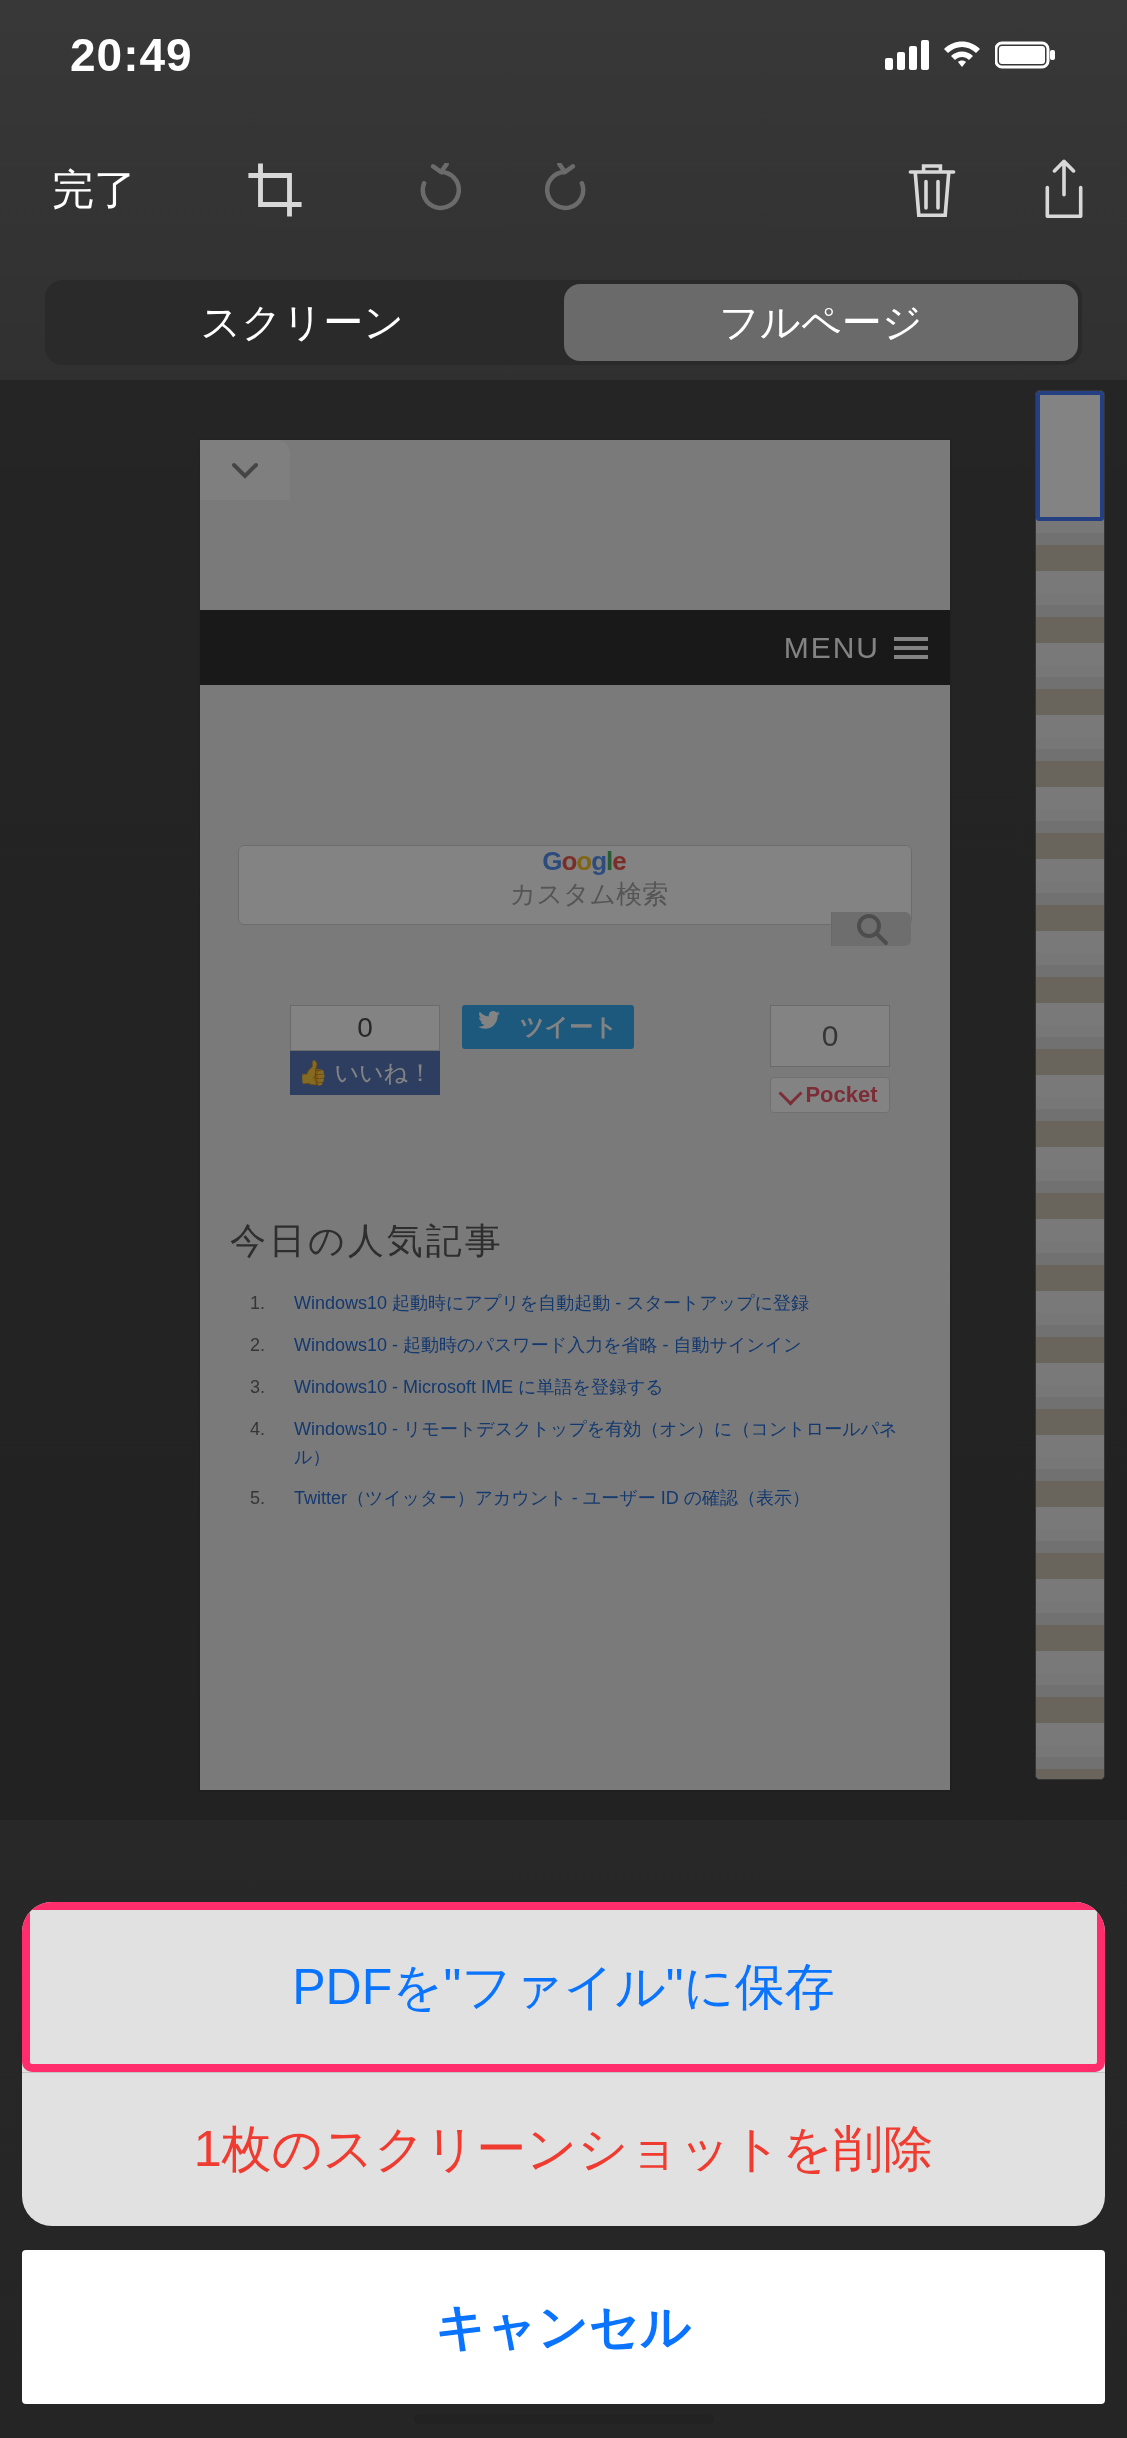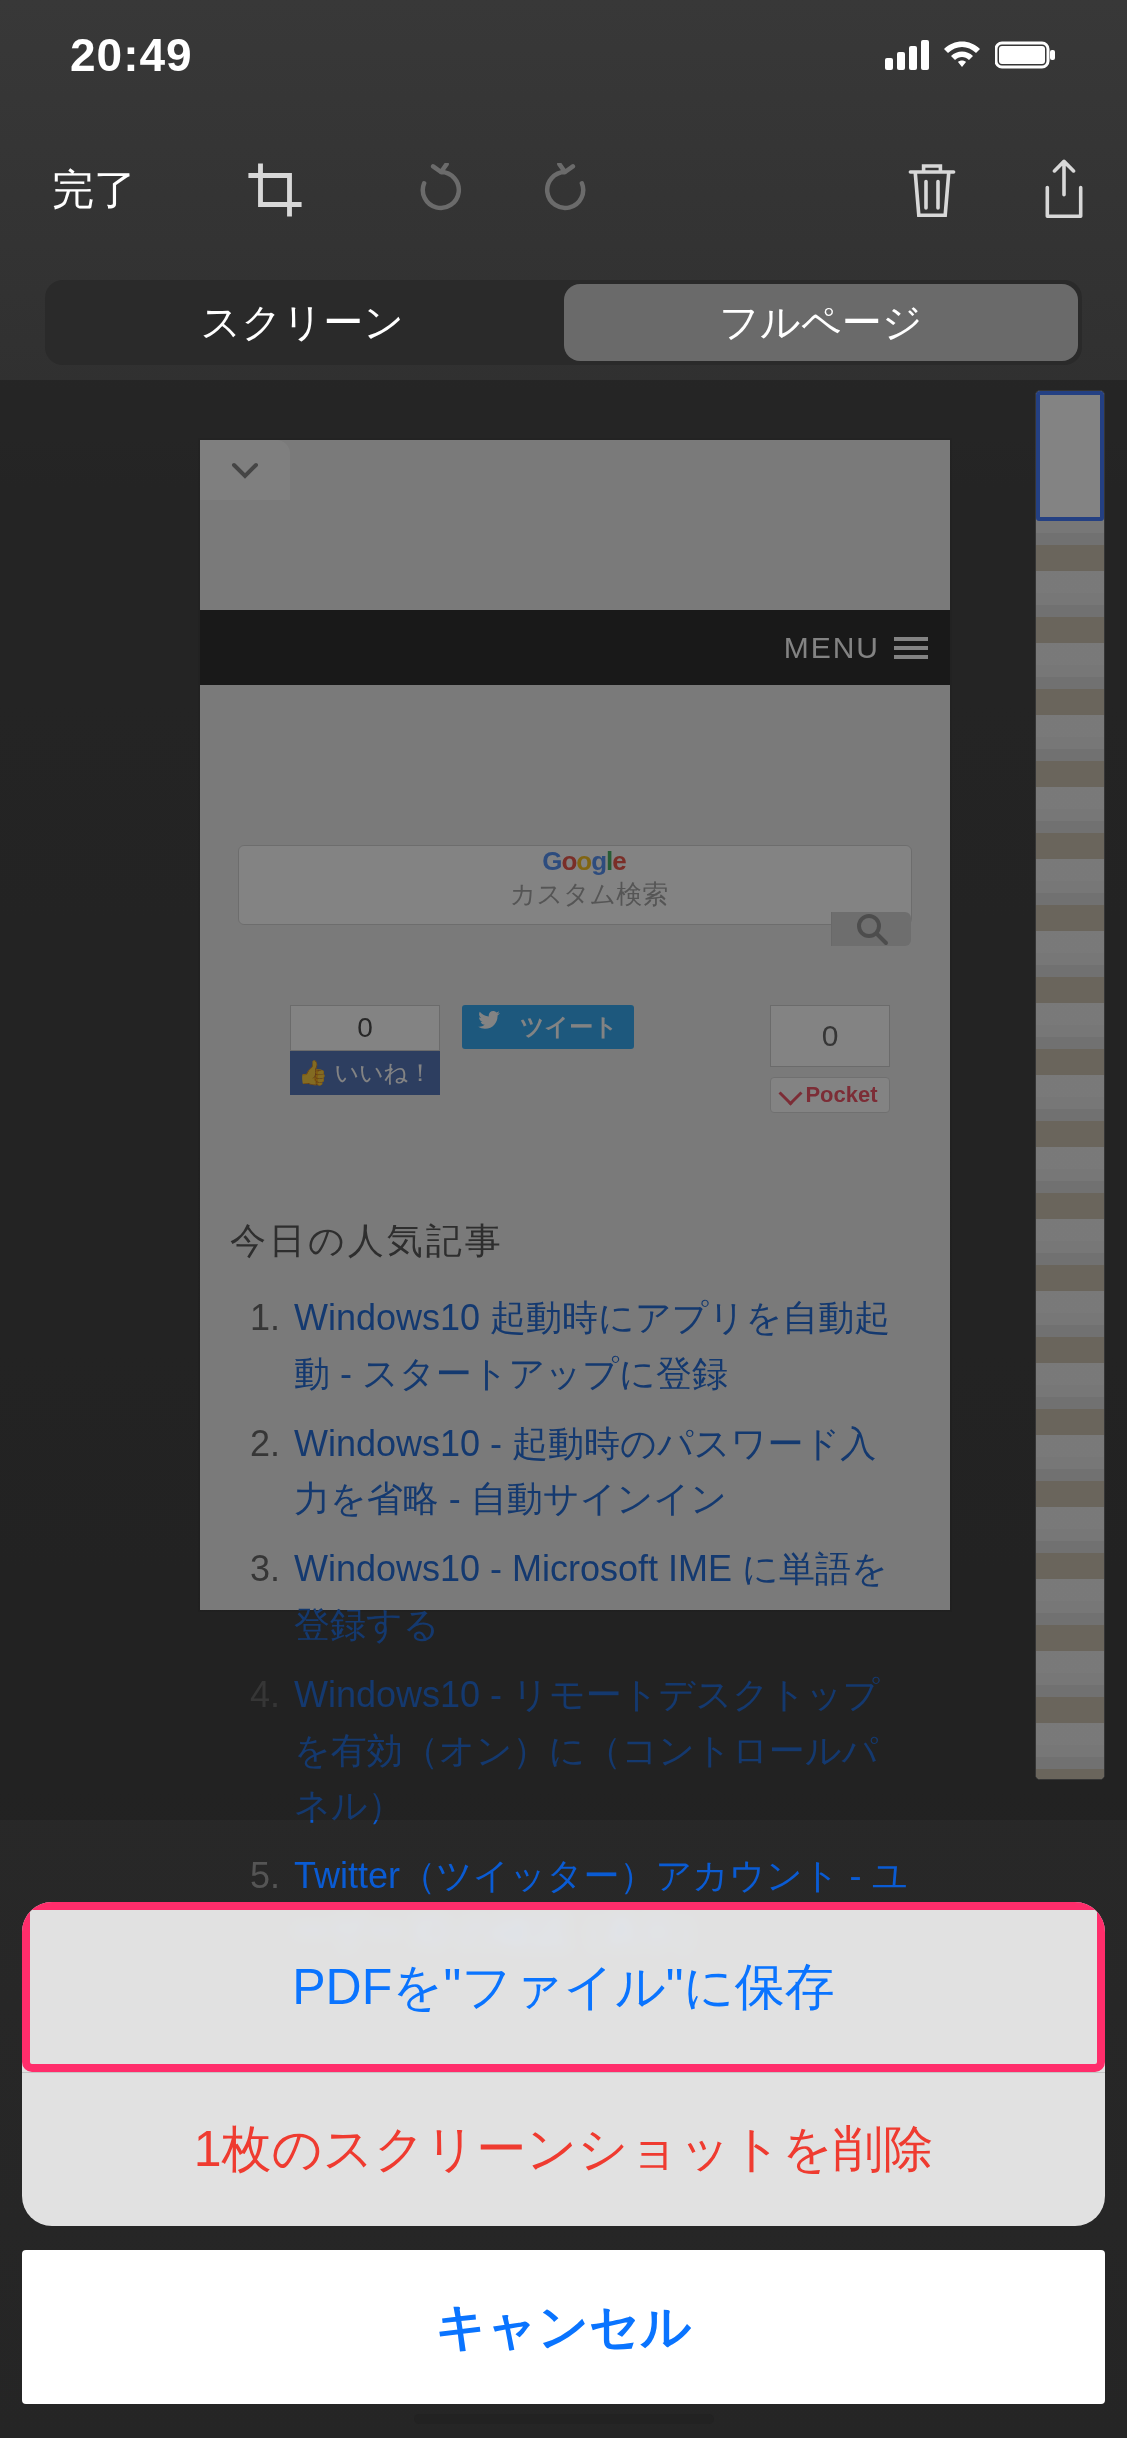--- a/index.html
+++ b/index.html
@@ -27,21 +27,21 @@
   .segmented { position:absolute; top:280px; left:45px; right:45px; height:85px; background:#2a2a2a; border-radius:18px; display:flex; align-items:center; color:#fff; font-size:40px; }
   .seg { flex:1; text-align:center; line-height:85px; }
   .seg.active { background:#6a6a6a; border-radius:16px; margin:4px; line-height:77px; }
 
   
   .fullthumb { position:absolute; top:390px; right:22px; width:70px; height:1390px; background:#f3f3f3; border:1px solid #555; border-radius:5px; overflow:hidden; display:flex; flex-direction:column; }
   .fullthumb .viewport { border:4px solid #2d6bff; border-radius:3px; height:130px; background:#fff; }
   .fullthumb .rest { flex:1; background:repeating-linear-gradient(180deg,#e3e3e3 0 12px,#d4d4d4 12px 24px,#c3b7a0 24px 50px,#e8e8e8 50px 72px); opacity:.9; }
 
   
-  .snapshot { position:absolute; top:440px; left:200px; width:750px; height:1170px; background:#ebebeb; box-shadow:0 0 0 2px rgba(0,0,0,.1);padding-left:8px; }
+  .snapshot { position:absolute; top:440px; left:200px; width:750px; height:1350px; background:#ebebeb; box-shadow:0 0 0 2px rgba(0,0,0,.1);padding-left:8px; }
   .tab { position:absolute; top:0; left:0; width:90px; height:60px; background:#f7f7f7; border-top-right-radius:14px; display:flex; align-items:center; justify-content:center; }
   .tab svg{display:block}
   .blackbar { position:absolute; top:170px; left:0; right:0; height:75px; background:#141414; color:#fff; display:flex; align-items:center; justify-content:flex-end; padding-right:22px; font-size:30px; letter-spacing:2px; gap:14px; }
   .ham { display:flex; flex-direction:column; gap:5px; }
   .ham i{display:block;width:34px;height:4px;background:#fff}
   .sitetitle { position:absolute; top:300px; left:38px; font-size:48px; color:#444; letter-spacing:4px; }
   .sitetitle .red{ color:#cc2a2a; }
 
   .searchbox { position:absolute; top:405px; left:38px; right:38px; height:80px; background:#fff; border:1px solid #cfcfcf; border-radius:6px; display:flex; align-items:center; padding-left:18px;flex-direction:column; }
   .searchbox .goog { font-size:26px; font-weight:700; letter-spacing:-1px; }
@@ -54,21 +54,21 @@
   .fb { width:150px; }
   .fb .cnt { background:#fff; border:1px solid #c9c9c9; text-align:center; font-size:28px; color:#333; line-height:44px; }
   .fb .like { background:#4267B2; color:#fff; font-size:24px; text-align:center; line-height:44px; }
   .tw { background:#1DA1F2; color:#fff; font-size:24px; padding:6px 16px; border-radius:3px; display:flex; align-items:flex-start; gap:20px;font-weight:bold; }
   .po { width:120px; margin-left:auto; }
   .po .cnt { background:#fff; border:1px solid #c9c9c9; text-align:center; font-size:30px; color:#555; line-height:60px; }
   .po .badge { margin-top:10px; background:#fff; border:1px solid #d5d5d5; color:#EF4056; font-size:22px; text-align:center; line-height:34px; border-radius:4px; display:flex; align-items:center; justify-content:center; gap:6px; font-weight:600;}
   .po .badge::before{content:"";width:14px;height:14px;border:3px solid #EF4056;border-top:none;border-right:none;transform:rotate(-45deg);margin-top:-4px}
 
   .h2 { position:absolute; top:777px; left:30px; font-size:36px; color:#444; letter-spacing:3px; }
-  ol.links { position:absolute; top:850px; left:50px; right:40px; font-size:36px; color:#333; list-style:none; counter-reset:li; line-height:1.55; }
+  ol.links { position:absolute; top:850px; left:50px; right:40px; font-size:18px; color:#333; list-style:none; counter-reset:li; line-height:1.55; }
   ol.links li { position:relative; padding-left:44px; margin-bottom:14px; }
   ol.links li::before { counter-increment:li; content:counter(li) "."; position:absolute; left:0; color:#555; }
   ol.links a { color:#0a5bd3; text-decoration:none; }
 
   
   .dim2 { position:absolute; top:380px; left:0; right:0; height:1440px; background:rgba(30,30,30,.55); }
 
   
   .sheet { position:absolute; left:22px; right:22px; bottom:34px; }
   .sheet-group { background:rgba(240,240,240,.93); border-radius:30px; overflow:hidden; backdrop-filter:blur(6px); }

